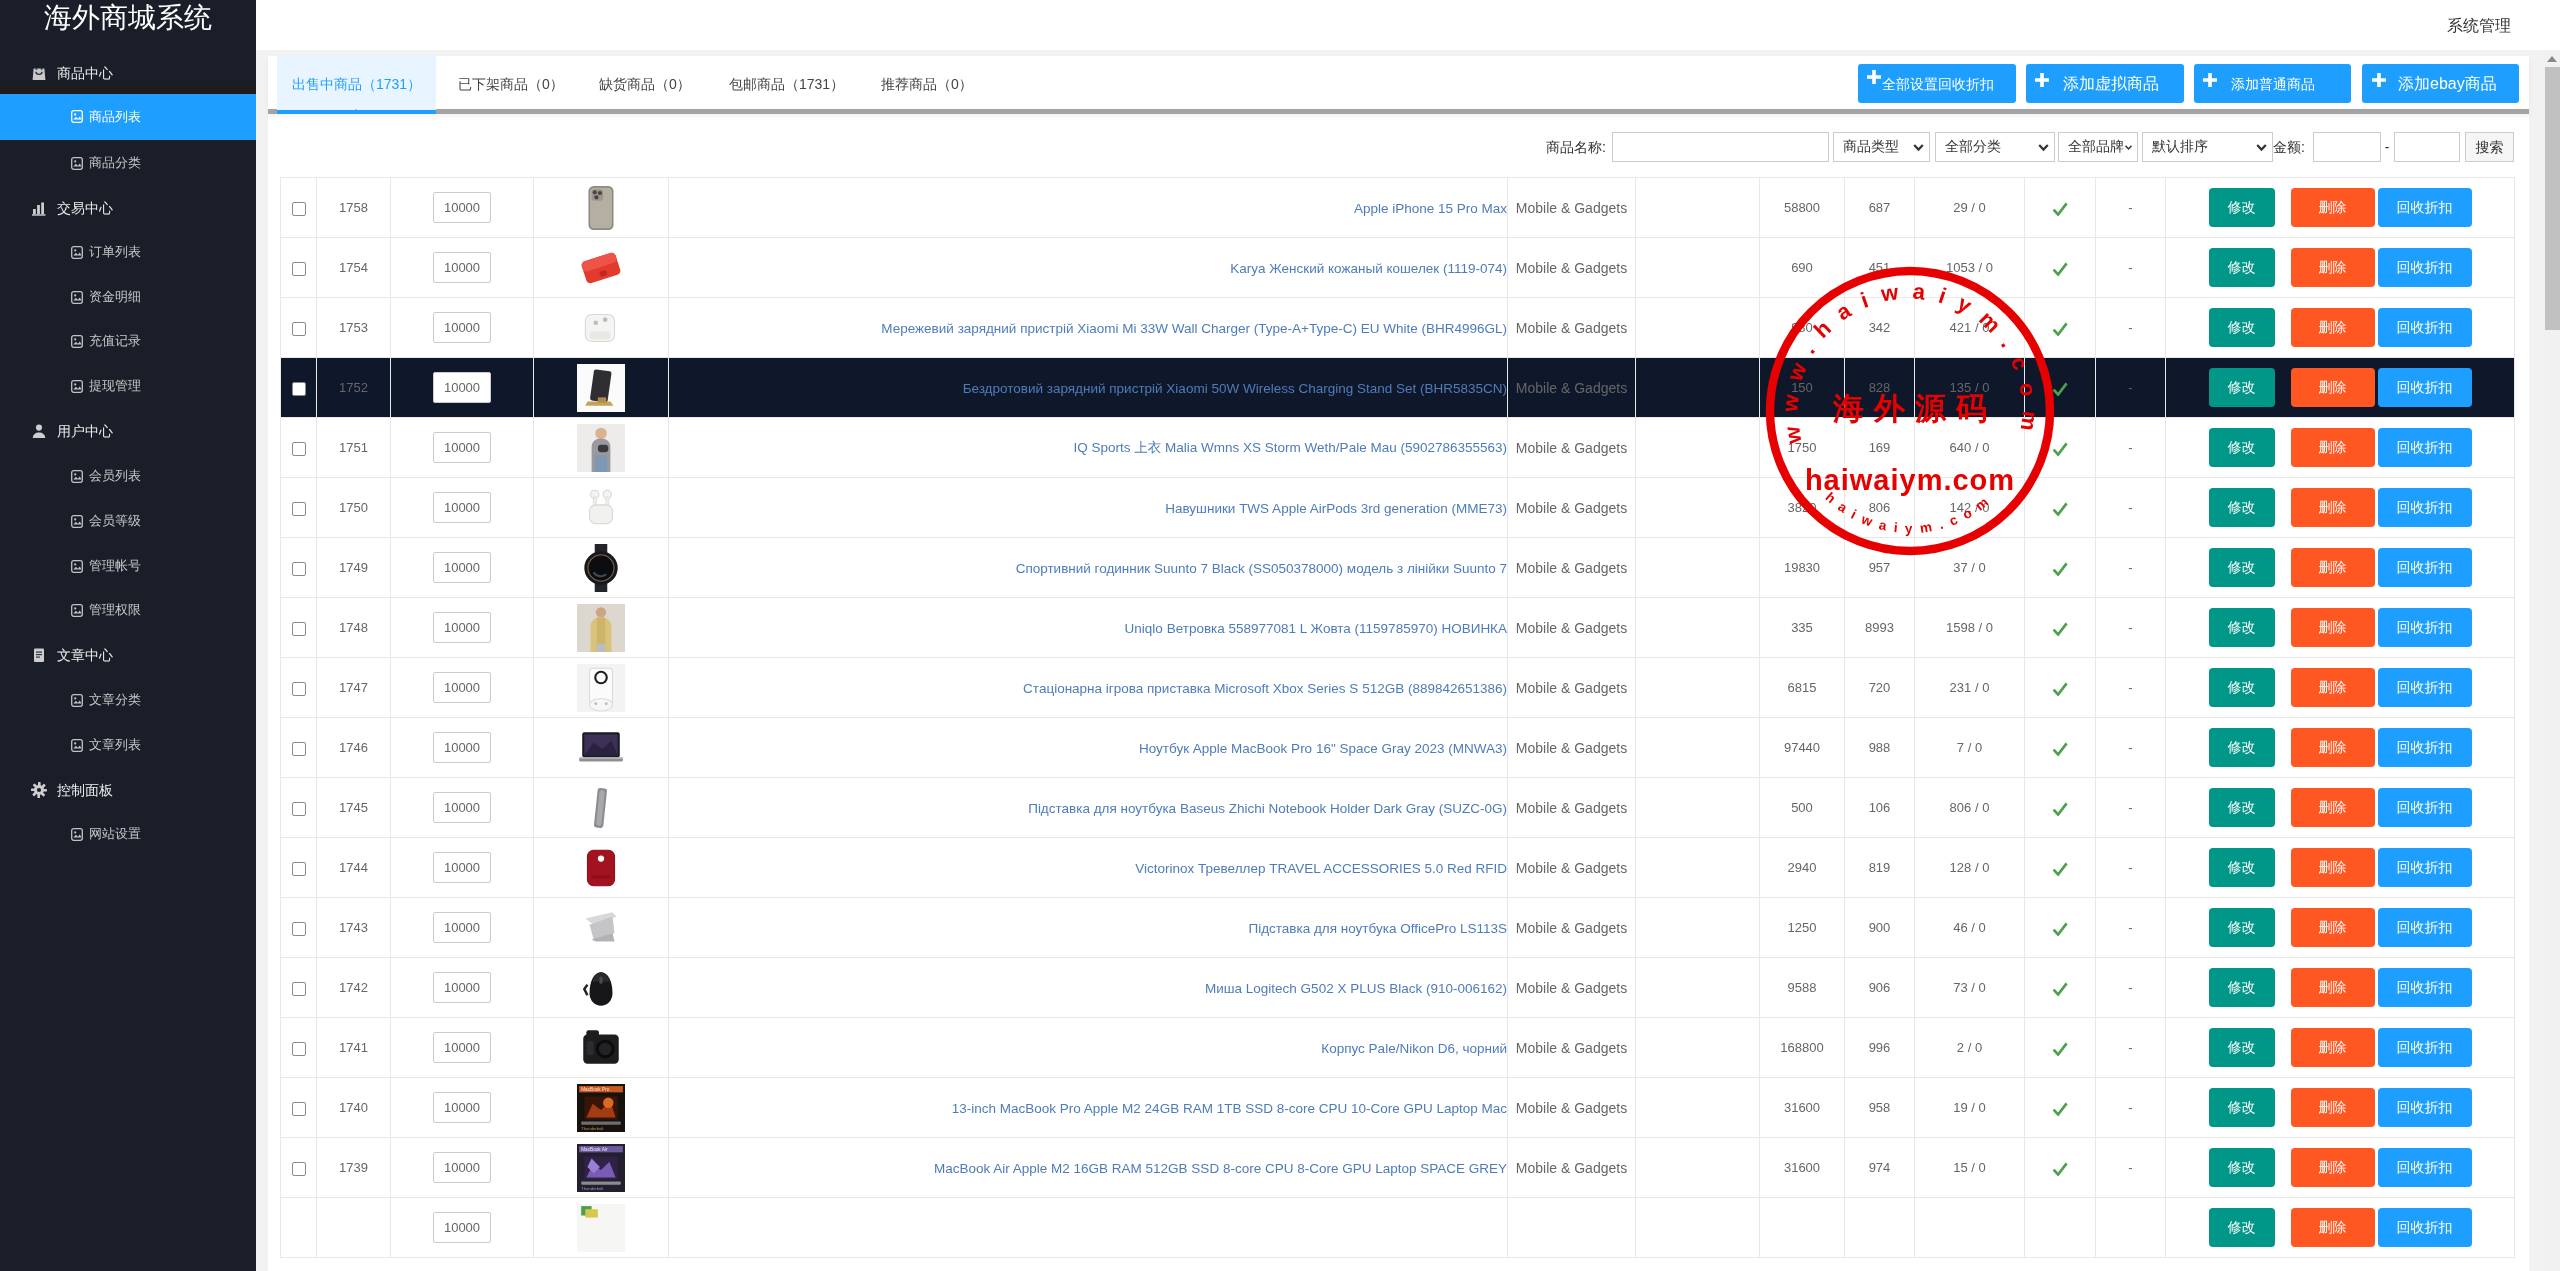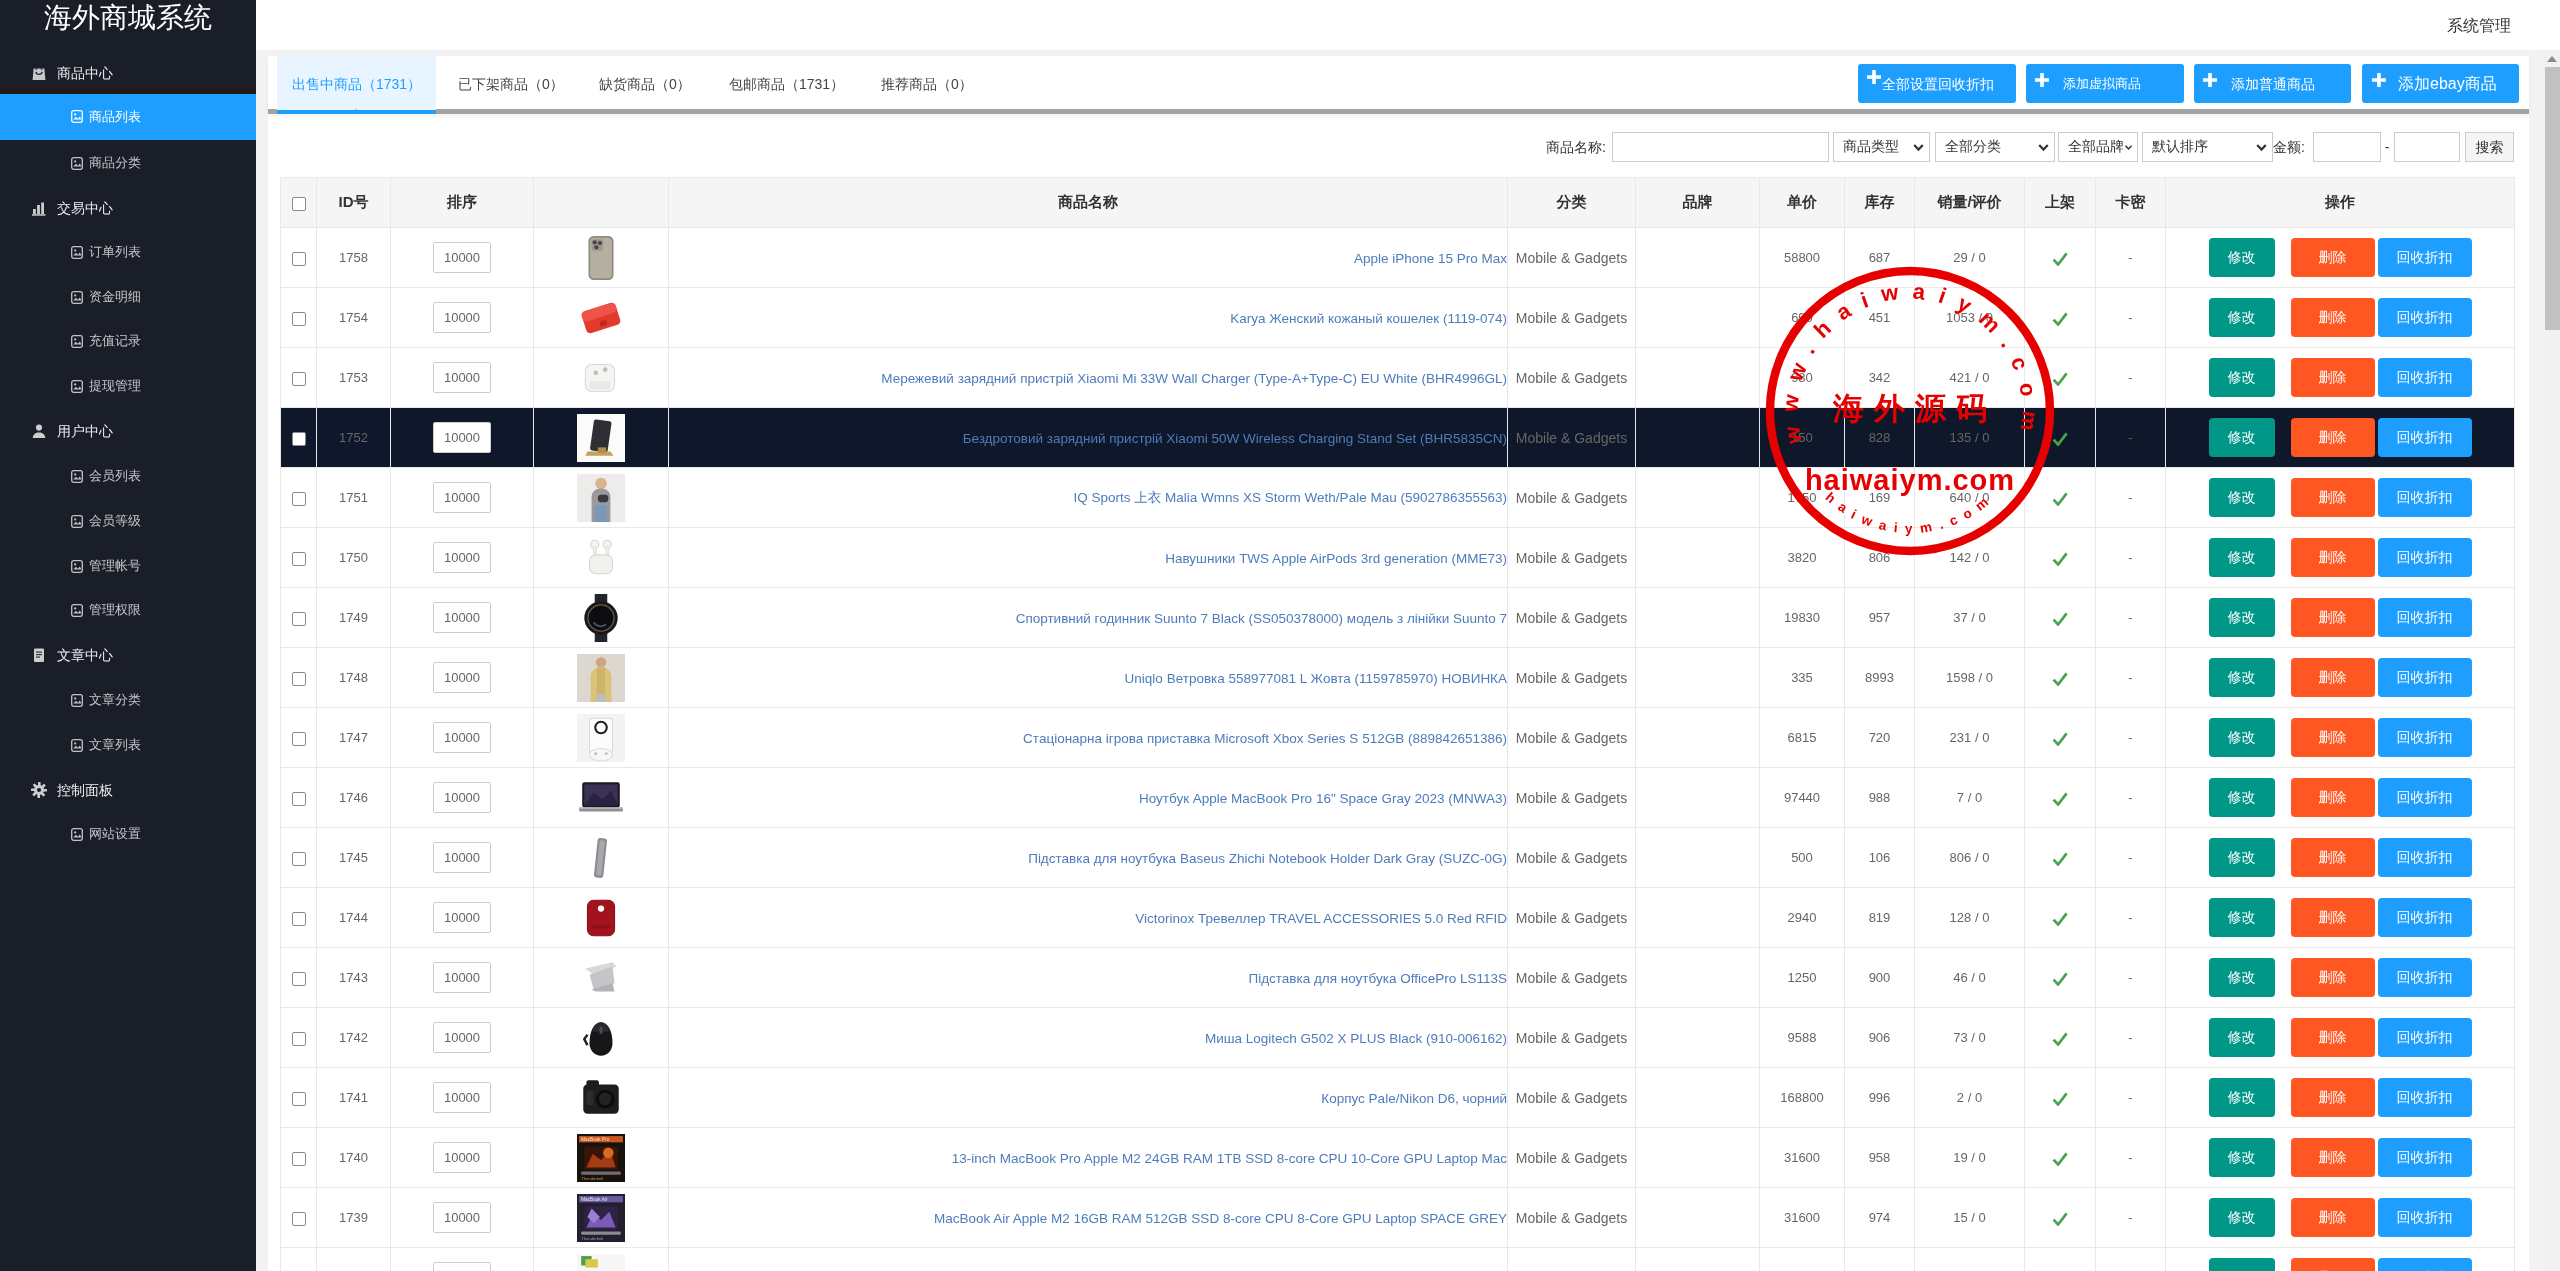--- a/index.html
+++ b/index.html
@@ -224,21 +224,21 @@
 <div class="topbtn" style="left:1858px;width:158px">
     <svg width="14" height="14" viewBox="0 0 14 14" style="position:absolute;left:9px;top:6px">
       <path d="M5.2 0h3.6v5.2H14v3.6H8.8V14H5.2V8.8H0V5.2h5.2z" fill="#fff"></path>
     </svg>
     <span style="position:absolute;left:24px;top:0;line-height:40px;font-size:14px">全部设置回收折扣</span>
   </div>
 <div class="topbtn" style="left:2026px;width:158px">
     <svg width="14" height="14" viewBox="0 0 14 14" style="position:absolute;left:9px;top:9px">
       <path d="M5.2 0h3.6v5.2H14v3.6H8.8V14H5.2V8.8H0V5.2h5.2z" fill="#fff"></path>
     </svg>
-    <span style="position:absolute;left:37px;top:0;line-height:40px;font-size:13px">添加虚拟商品</span>
+    <span style="position:absolute;left:37px;top:0;line-height:40px;font-size:16px">添加虚拟商品</span>
   </div>
 <div class="topbtn" style="left:2194px;width:157px">
     <svg width="14" height="14" viewBox="0 0 14 14" style="position:absolute;left:9px;top:9px">
       <path d="M5.2 0h3.6v5.2H14v3.6H8.8V14H5.2V8.8H0V5.2h5.2z" fill="#fff"></path>
     </svg>
     <span style="position:absolute;left:37px;top:0;line-height:40px;font-size:14px">添加普通商品</span>
   </div>
 <div class="topbtn" style="left:2362px;width:157px">
     <svg width="14" height="14" viewBox="0 0 14 14" style="position:absolute;left:10px;top:9px">
       <path d="M5.2 0h3.6v5.2H14v3.6H8.8V14H5.2V8.8H0V5.2h5.2z" fill="#fff"></path>
@@ -286,35 +286,20 @@
       <col style="width:128px">
       <col style="width:124px">
       <col style="width:85px">
       <col style="width:70px">
       <col style="width:110px">
       <col style="width:71px">
       <col style="width:70px">
       <col style="width:349px">
     </colgroup>
     <tbody>
-      <tr class="thead">
-        <th><span class="cb"></span></th>
-        <th>ID号</th>
-        <th>排序</th>
-        <th></th>
-        <th>商品名称</th>
-        <th>分类</th>
-        <th>品牌</th>
-        <th>单价</th>
-        <th>库存</th>
-        <th>销量/评价</th>
-        <th>上架</th>
-        <th>卡密</th>
-        <th>操作</th>
-      </tr>
       <tr>
         <td><span class="cb"></span></td>
         <td class="tid">1758</td>
         <td><span class="sorti">10000</span></td>
         <td><svg width="48" height="48" viewBox="0 0 46 46">
             <rect width="46" height="46" fill="#fff"></rect>
             <rect x="11" y="2" width="24" height="42" rx="5" fill="#8f8a80"></rect>
             <rect x="12.5" y="3.5" width="21" height="39" rx="4" fill="#b5afa2"></rect>
             <rect x="14" y="5" width="11" height="11" rx="2.5" fill="#9b958a"></rect>
             <circle cx="17" cy="8" r="2" fill="#44444a"></circle>

